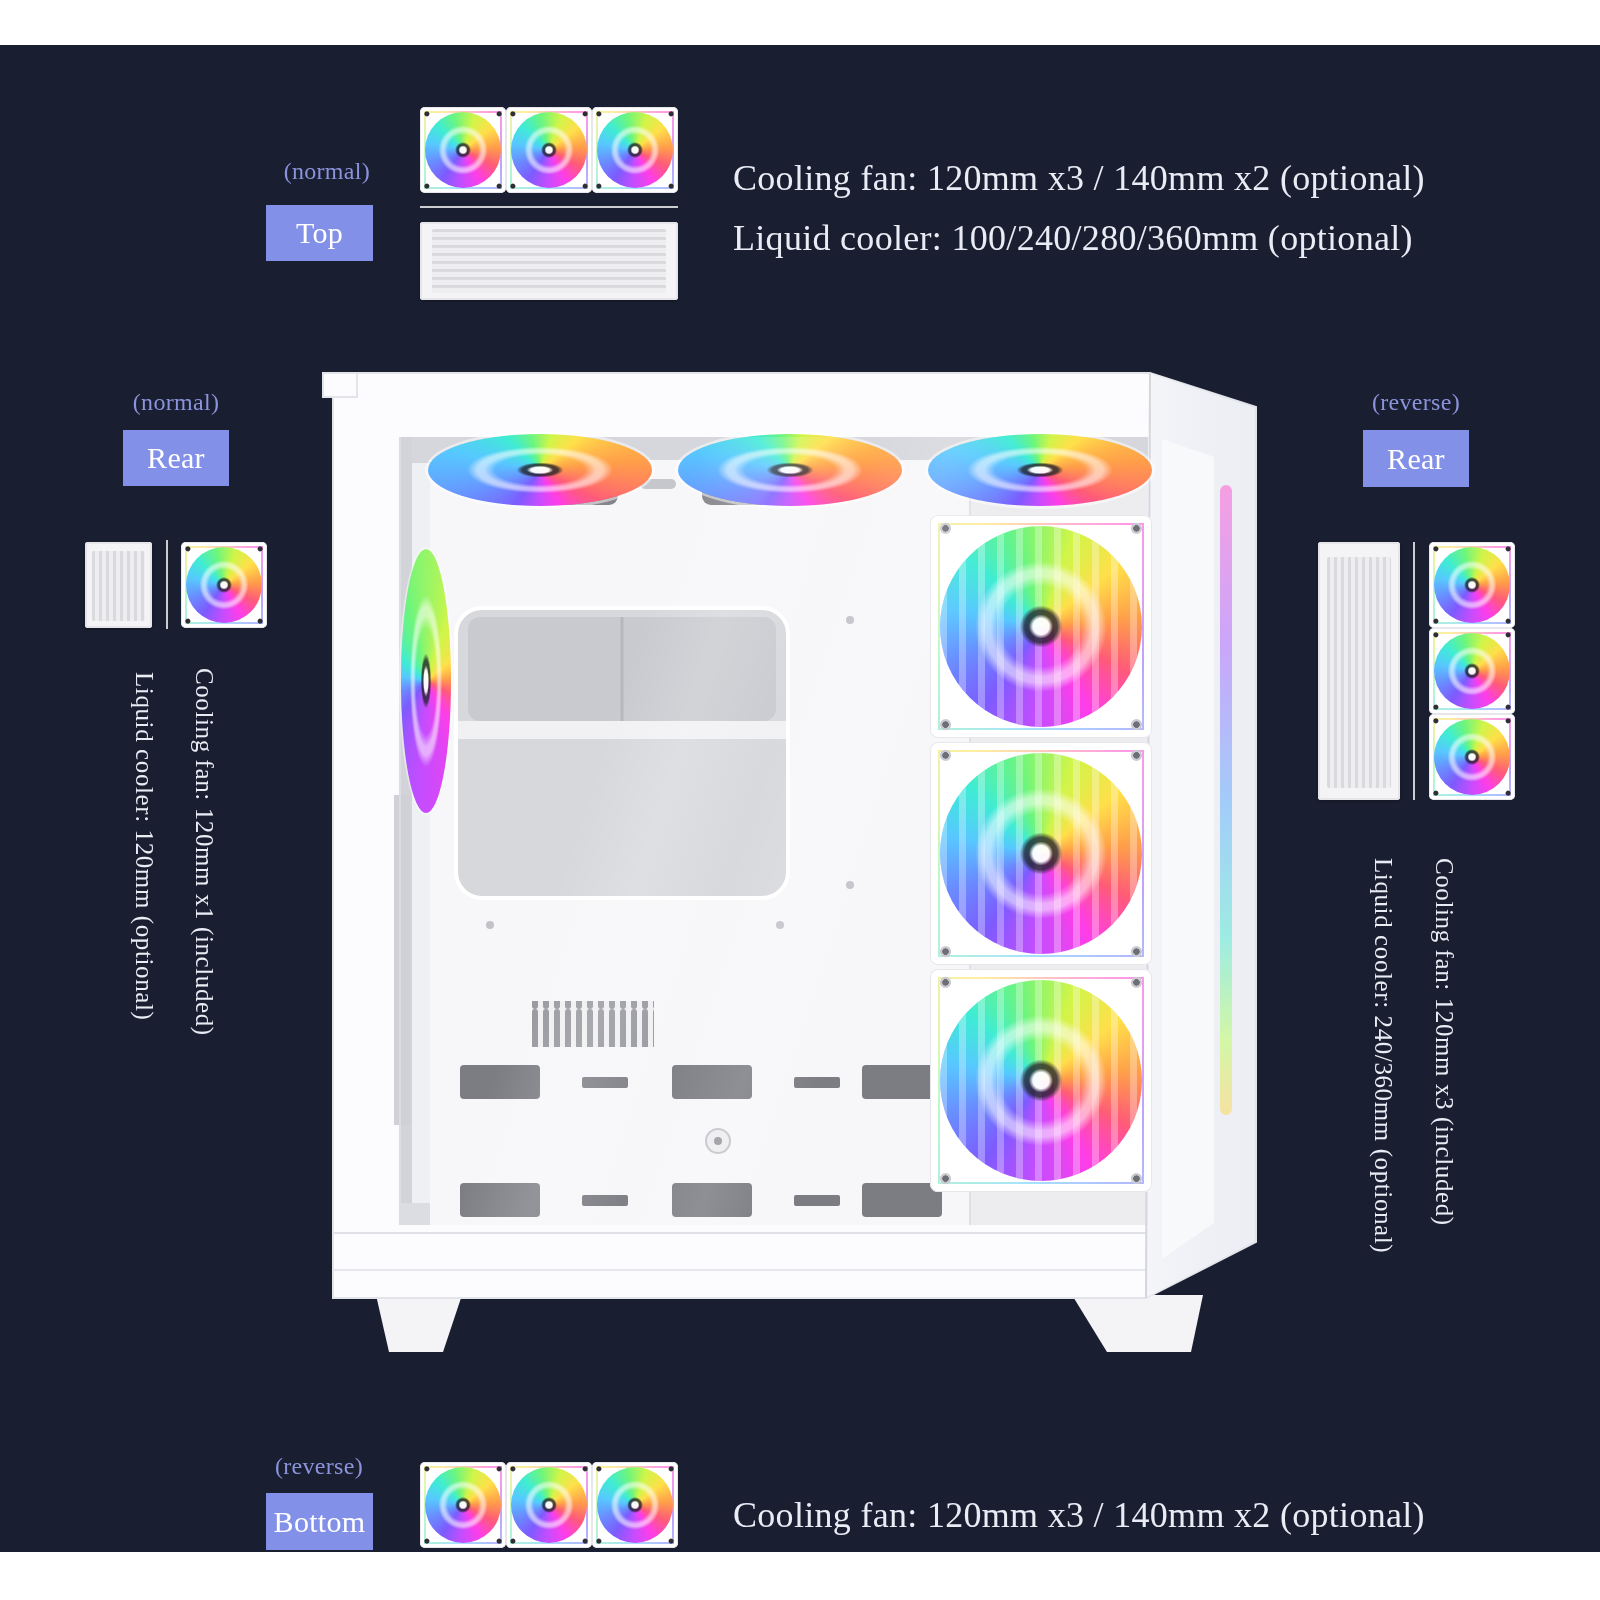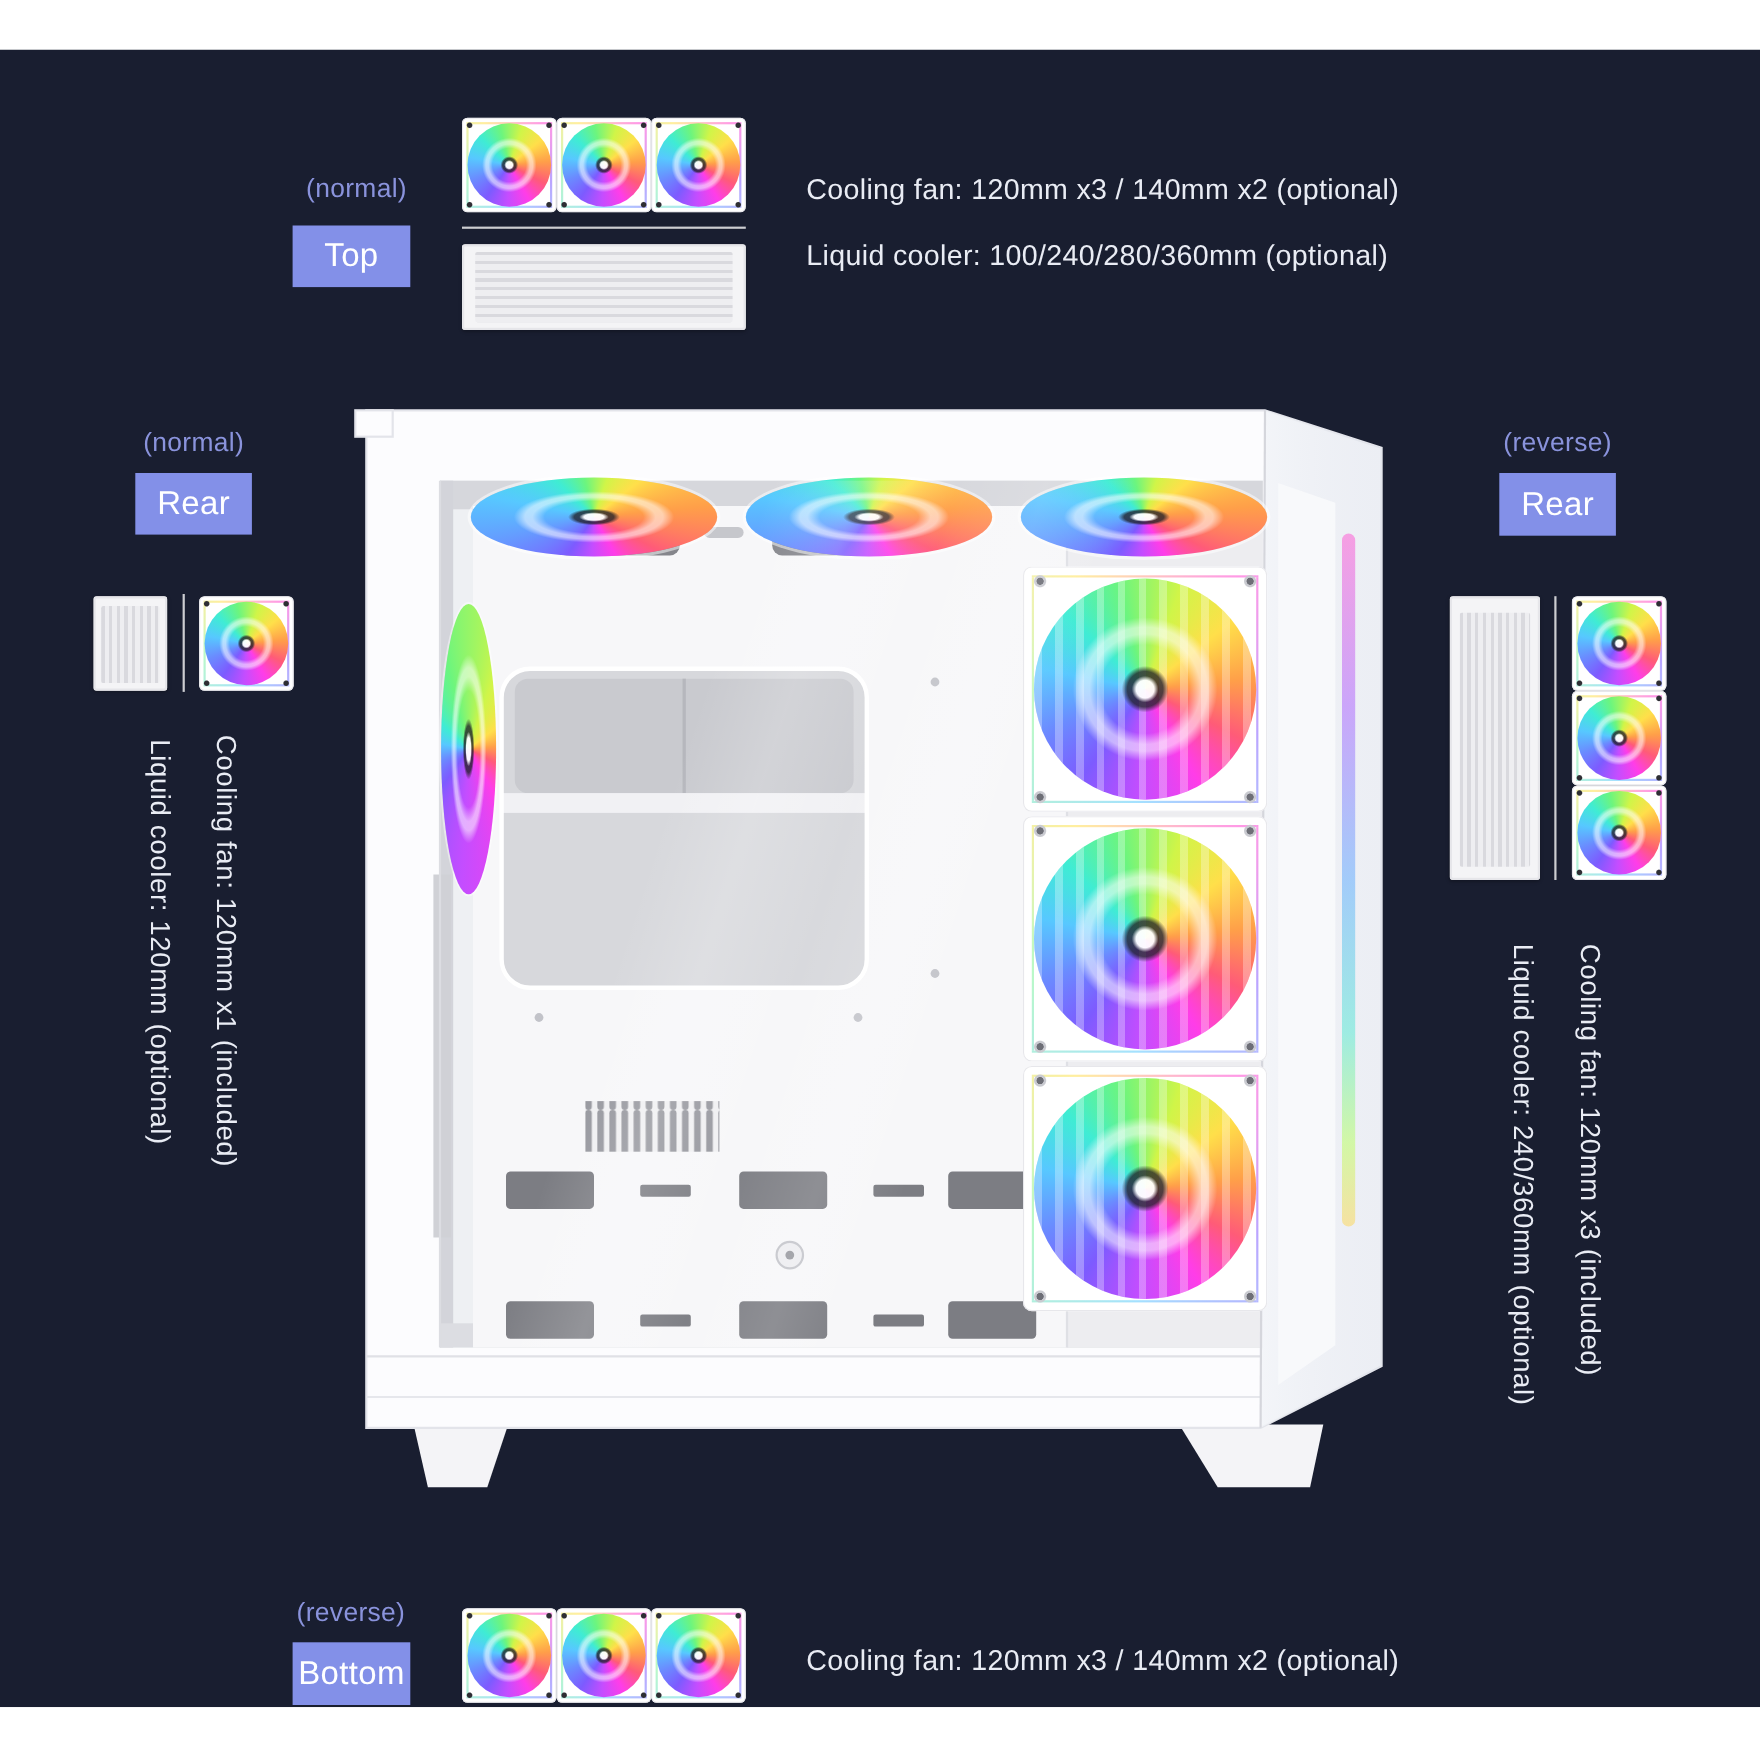--- a/index.html
+++ b/index.html
@@ -1,24 +1,24 @@
 <!DOCTYPE html>
 <html style="--bg: #191e30; --accent: #8390e8; --paren: #8a93dc; --text: #e9ecf4;"><head>
 <meta charset="utf-8">
 <style>
   html,body{margin:0;padding:0;background:#ffffff;}
   .stage{position:relative;width:1600px;height:1600px;overflow:hidden;
-         font-family:Liberation Sans, sans-serif;background:#ffffff;}
+         font-family:Liberation Serif, serif;background:#ffffff;}
   .scene{position:absolute;left:0;top:45px;width:1600px;height:1507px;background:var(--bg,#191e30);}
 
   
   .paren{position:absolute;color:var(--paren,#8a93dc);font-size:24px;letter-spacing:.3px;}
   .badge{position:absolute;background:var(--accent,#8390e8);color:#fff;font-size:30px;
          display:flex;align-items:center;justify-content:center;letter-spacing:.3px;}
-  .spec{position:absolute;color:var(--text,#e9ecf4);font-size:26px;letter-spacing:.3px;white-space:nowrap;}
+  .spec{position:absolute;color:var(--text,#e9ecf4);font-size:36px;letter-spacing:.3px;white-space:nowrap;}
   .vtext{position:absolute;color:var(--text,#e9ecf4);font-size:25px;letter-spacing:.6px;
          writing-mode:vertical-rl;white-space:nowrap;}
   .ta-r{text-align:right;} .ta-c{text-align:center;}
 
   
   .div-h{position:absolute;height:2px;background:rgba(255,255,255,.78);}
   .div-v{position:absolute;width:2px;background:rgba(255,255,255,.78);}
 
   
   .fan{position:absolute;}

